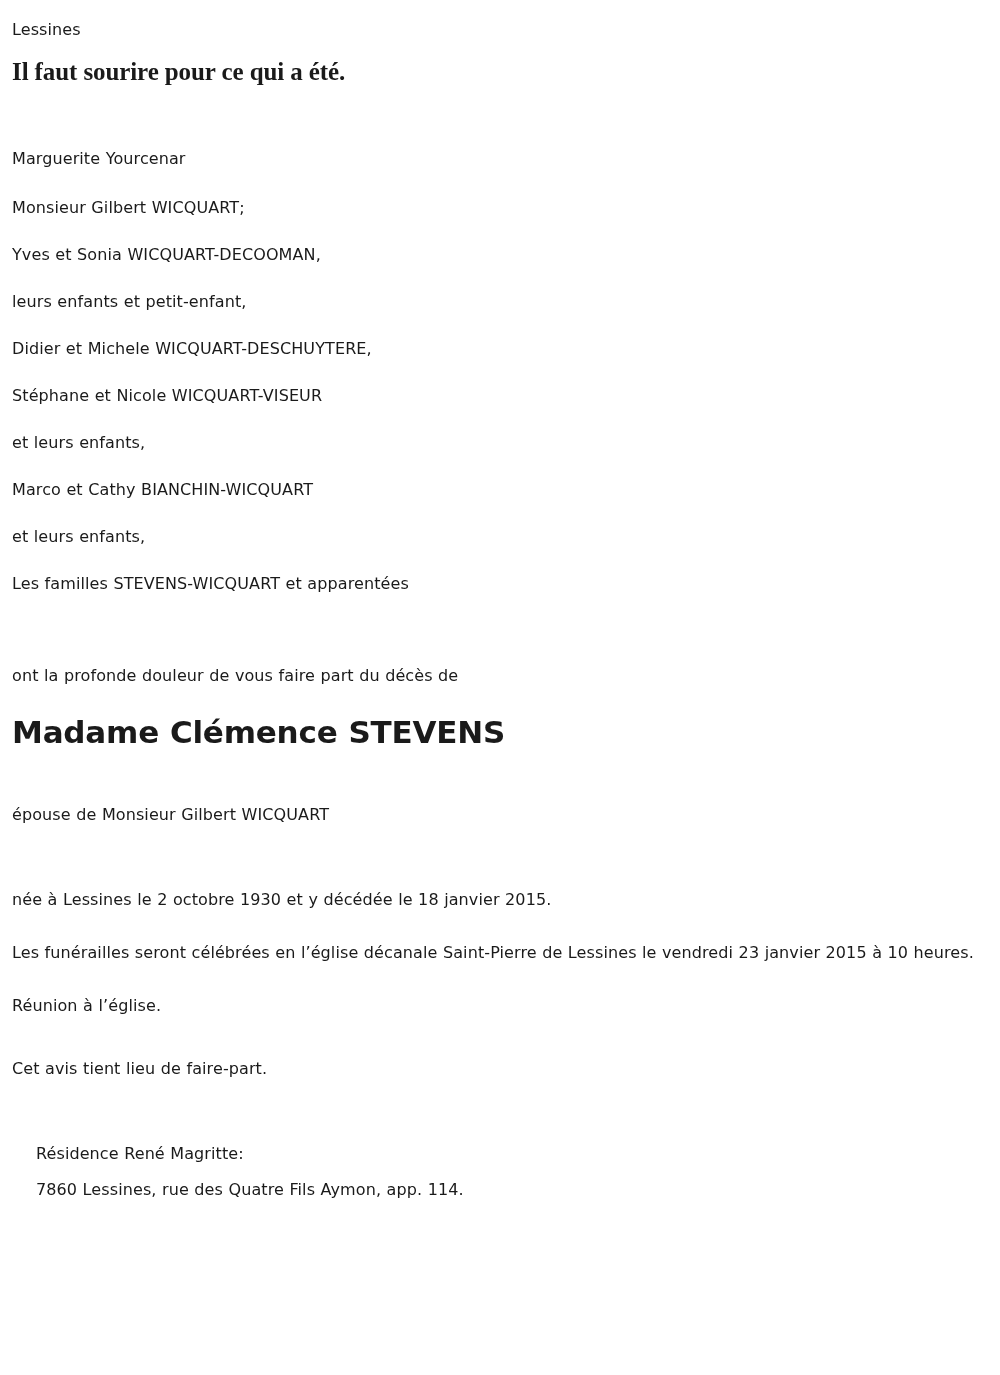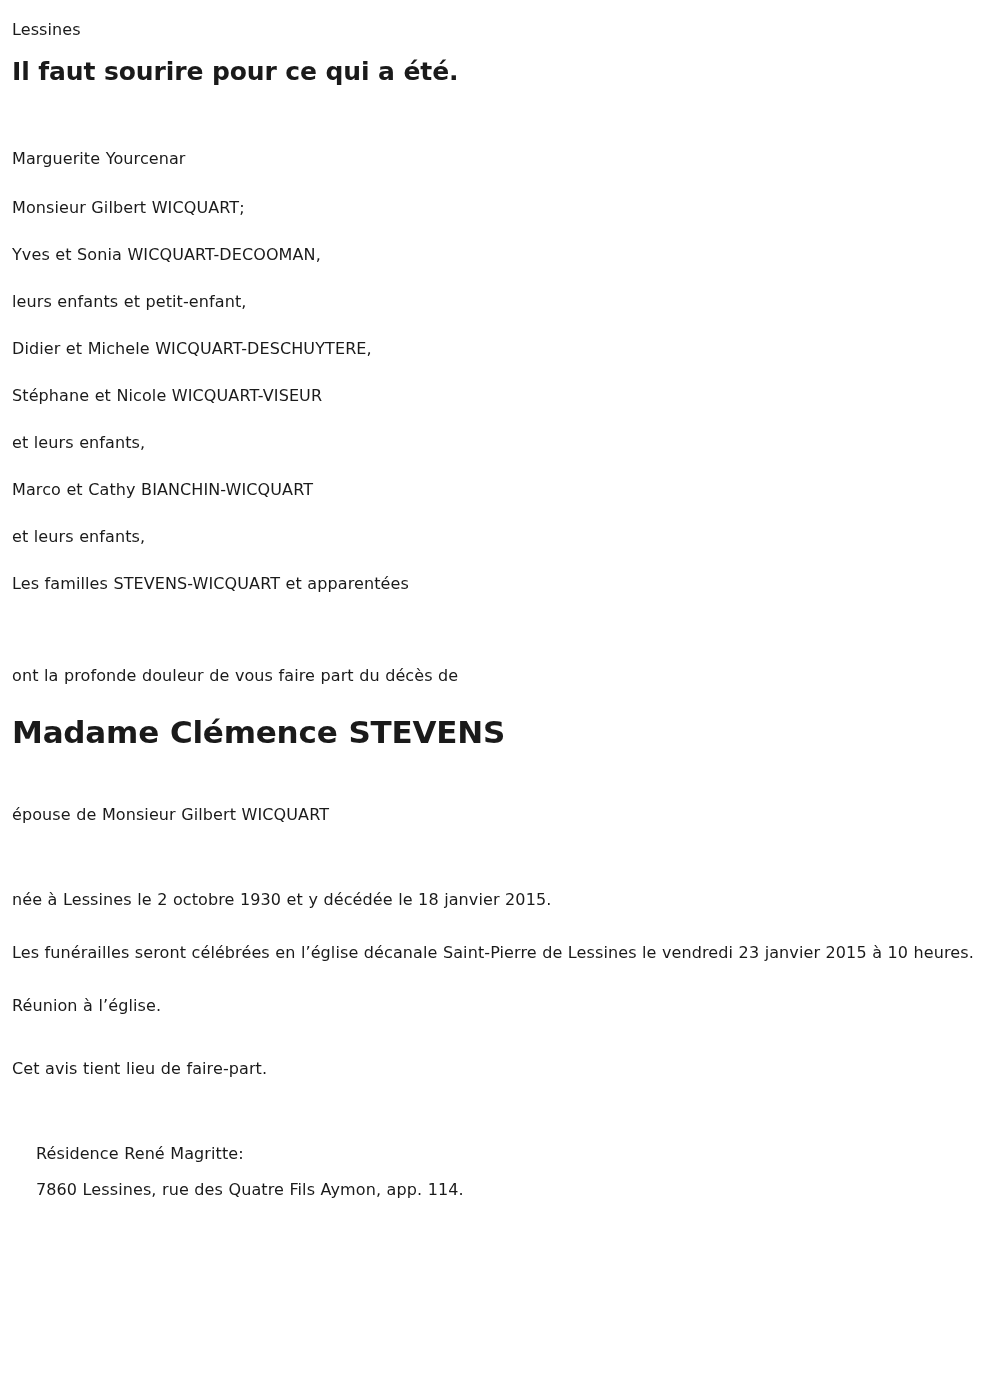--- a/index.html
+++ b/index.html
@@ -37,20 +37,21 @@
   }
   .quote-line {
     font-weight: bold;
     font-size: 25px;
     line-height: 35px;
     margin: 0 0 7px 0;
     letter-spacing: -0.1px;
   }
   .quote-line.second {
     margin-bottom: 0;
+    font-family: Liberation Serif, serif;
   }
   .attribution {
     margin-top: 52px;
     margin-bottom: 8px;
   }
   .family-block {
     white-space: pre-line;
     line-height: 47px;
     margin: 0;
   }

